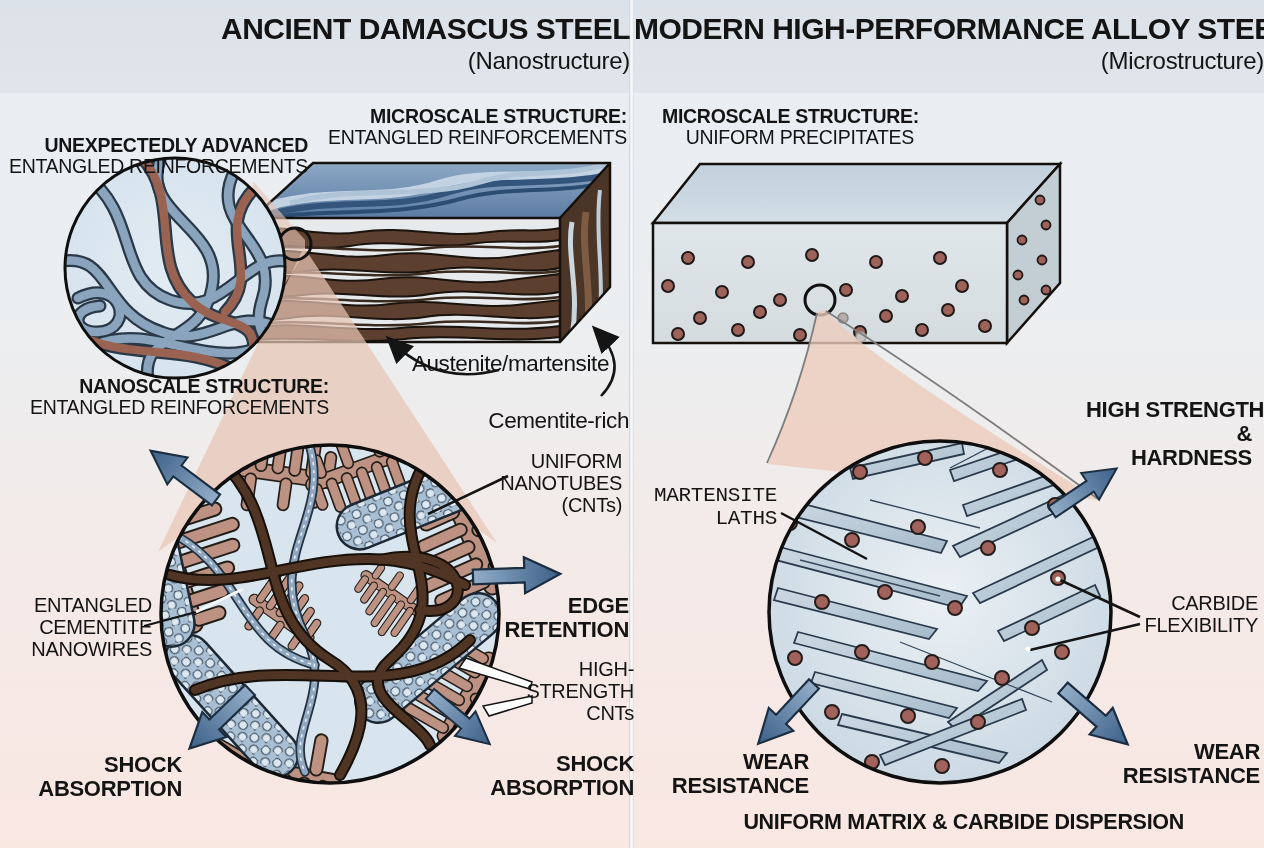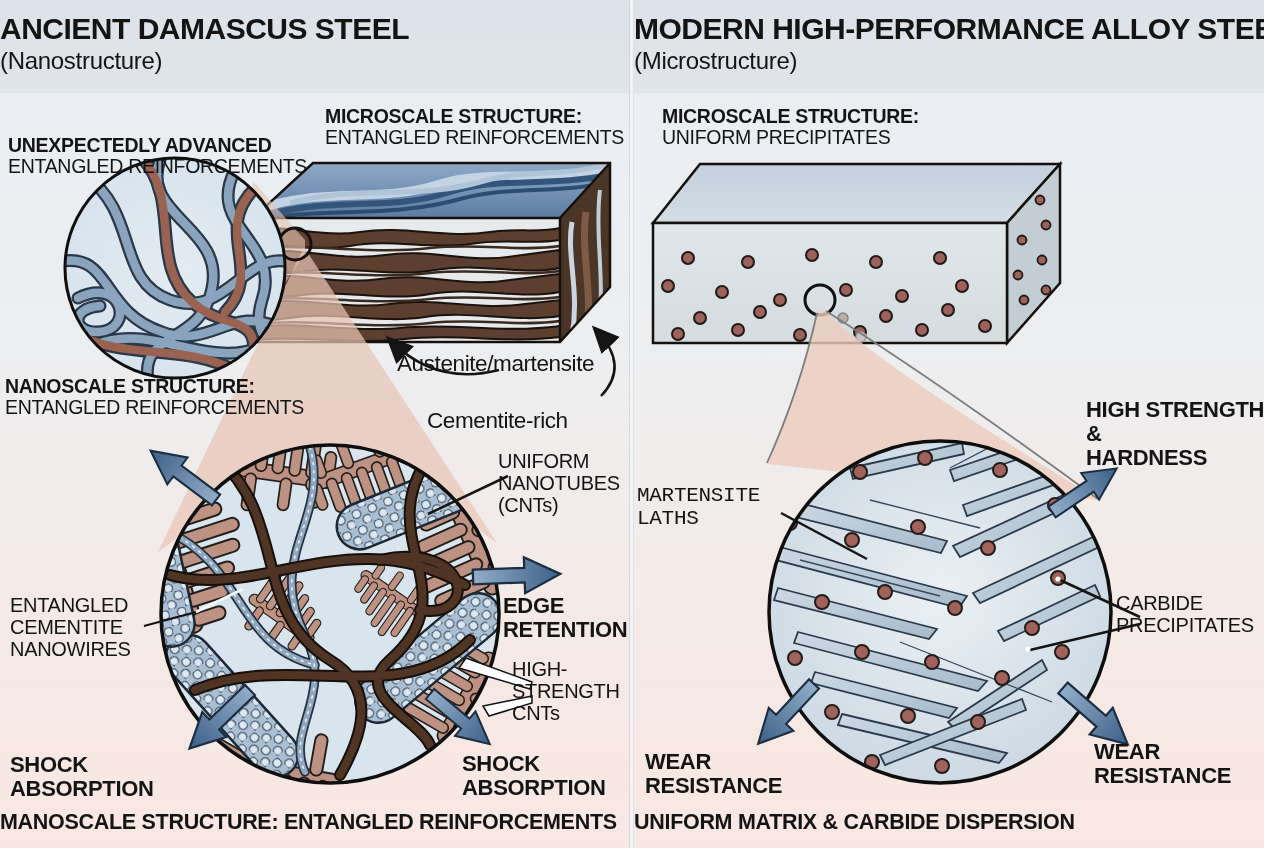--- a/index.html
+++ b/index.html
@@ -10,21 +10,21 @@
   }
   #headerBand{
     position:absolute;left:0;top:0;width:1264px;height:93px;
     background:linear-gradient(180deg,#dce2e9 0%,#dfe5ea 100%);
   }
   #divider{
     position:absolute;left:629px;top:0;width:5px;height:848px;
     background:linear-gradient(90deg,#c7ccd2 0%,#f5f7f9 35%,#f5f7f9 65%,#d6dadf 100%);
   }
   svg{position:absolute;left:0;top:0;}
-  .label{position:absolute;color:#141414;text-align:left;line-height:1.1;letter-spacing:-0.3px;}
+  .label{position:absolute;color:#141414;text-align:right;line-height:1.1;letter-spacing:-0.3px;}
   .b{font-weight:bold;}
   .nw{white-space:nowrap;}
   .title{font-size:30px;font-weight:bold;letter-spacing:-0.5px;}
   .subtitle{font-size:24px;font-weight:normal;letter-spacing:-0.3px;}
   .sub19{font-size:19.5px;}
   .ann20{font-size:20px;}
   .ann21{font-size:21px;}
   .ann23{font-size:22.5px;letter-spacing:-0.4px;}
   .fx22{font-size:22px;}
   .cap{font-size:21.5px;font-weight:bold;letter-spacing:-0.3px;}
@@ -411,38 +411,37 @@
     <div class="nw">CNTs</div>
   </div>
   <div class="label fx22 b" style="left:10px;top:753px;width:172px;">
     <div class="nw">SHOCK</div>
     <div class="nw">ABSORPTION</div>
   </div>
   <div class="label fx22 b" style="left:462px;top:752px;width:172px;">
     <div class="nw">SHOCK</div>
     <div class="nw">ABSORPTION</div>
   </div>
-  <div class="label cap nw" style="left:0;top:811px;width:630px;">MANOSCALE STRUCTURE: ENTANGLED REINFORCEMENTS</div>
 
   <div class="label sub19" style="left:662px;top:106px;width:252px;">
     <div class="b nw">MICROSCALE STRUCTURE:</div>
     <div class="nw">UNIFORM PRECIPITATES</div>
   </div>
   <div class="label fx22 b" style="left:1086px;top:398px;width:166px;">
     <div class="nw">HIGH STRENGTH</div>
     <div class="nw">&amp;</div>
     <div class="nw">HARDNESS</div>
   </div>
   <div class="label ann21" style="left:637px;top:484px;width:140px;font-family:Liberation Mono, monospace;">
     <div class="nw">MARTENSITE</div>
     <div class="nw">LATHS</div>
   </div>
   <div class="label ann20" style="left:1116px;top:592px;width:142px;">
     <div class="nw">CARBIDE</div>
-    <div class="nw">PRECIPITATES</div>
+    <div class="nw">FLEXIBILITY</div>
   </div>
   <div class="label fx22 b" style="left:645px;top:750px;width:164px;">
     <div class="nw">WEAR</div>
     <div class="nw">RESISTANCE</div>
   </div>
   <div class="label fx22 b" style="left:1094px;top:740px;width:166px;">
     <div class="nw">WEAR</div>
     <div class="nw">RESISTANCE</div>
   </div>
   <div class="label cap nw" style="left:634px;top:811px;width:550px;">UNIFORM MATRIX &amp; CARBIDE DISPERSION</div>

